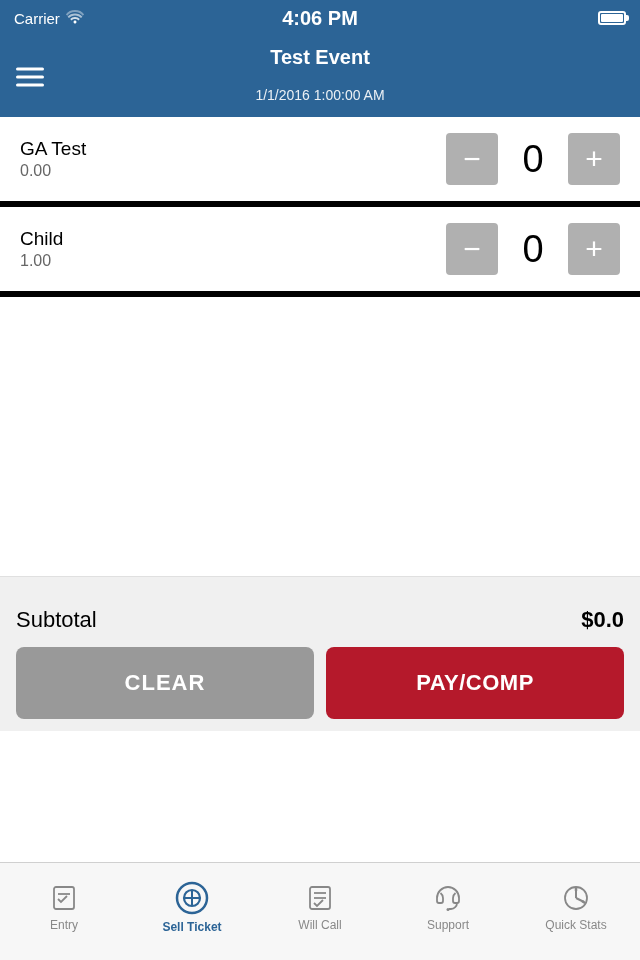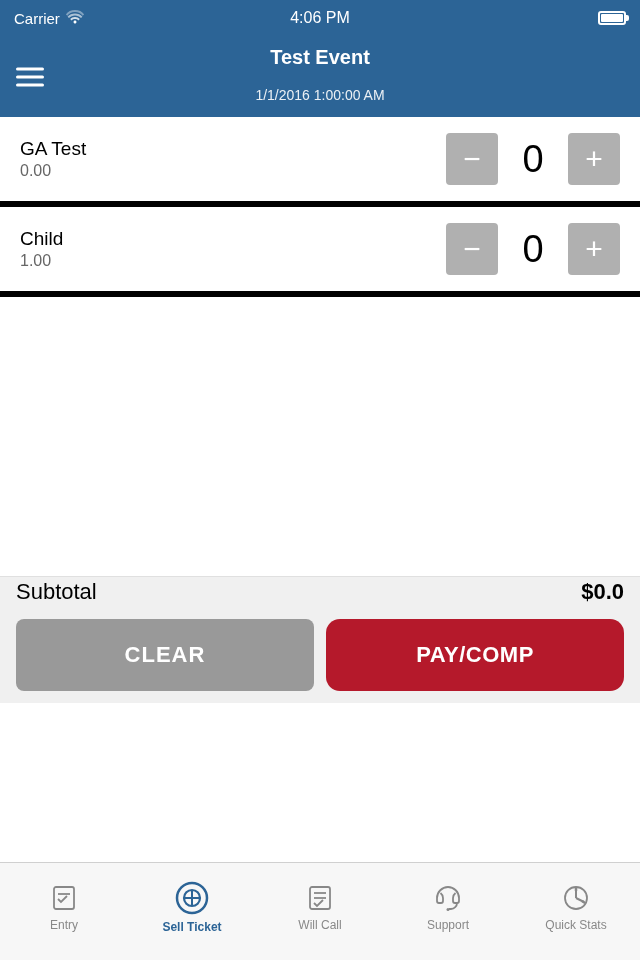--- a/index.html
+++ b/index.html
@@ -25,22 +25,22 @@
       font-size: 15px;
       font-weight: 500;
     }
     .status-bar .carrier {
       display: flex;
       align-items: center;
       gap: 6px;
       font-size: 15px;
     }
     .status-bar .time {
-      font-size: 16px;
-      font-weight: 400;
+      font-size: 20px;
+      font-weight: 700;
       position: absolute;
       left: 50%;
       transform: translateX(-50%);
     }
     .status-bar .battery {
       width: 28px;
       height: 14px;
       border: 2px solid white;
       border-radius: 3px;
       position: relative;
@@ -158,21 +158,21 @@
     
     .spacer-area {
       background: #fff;
       height: 280px;
       border-bottom: 1px solid #e0e0e0;
     }
 
     
     .bottom-section {
       background: #f0f0f0;
-      padding: 2px 16px 12px 16px;
+      padding: 30px 16px 12px 16px;
     }
     .subtotal-row {
       display: flex;
       justify-content: space-between;
       align-items: center;
       margin-bottom: 14px;
     }
     .subtotal-label {
       font-size: 22px;
       color: #000;
@@ -197,21 +197,21 @@
       font-size: 22px;
       font-weight: 600;
       cursor: pointer;
       letter-spacing: 1px;
     }
     .btn-paycomp {
       flex: 1;
       height: 72px;
       background: #b5192b;
       border: none;
-      border-radius: 14px;
+      border-radius: 8px;
       color: #fff;
       font-size: 22px;
       font-weight: 700;
       cursor: pointer;
       letter-spacing: 0.5px;
     }
 
     
     .tab-bar {
       position: absolute;

